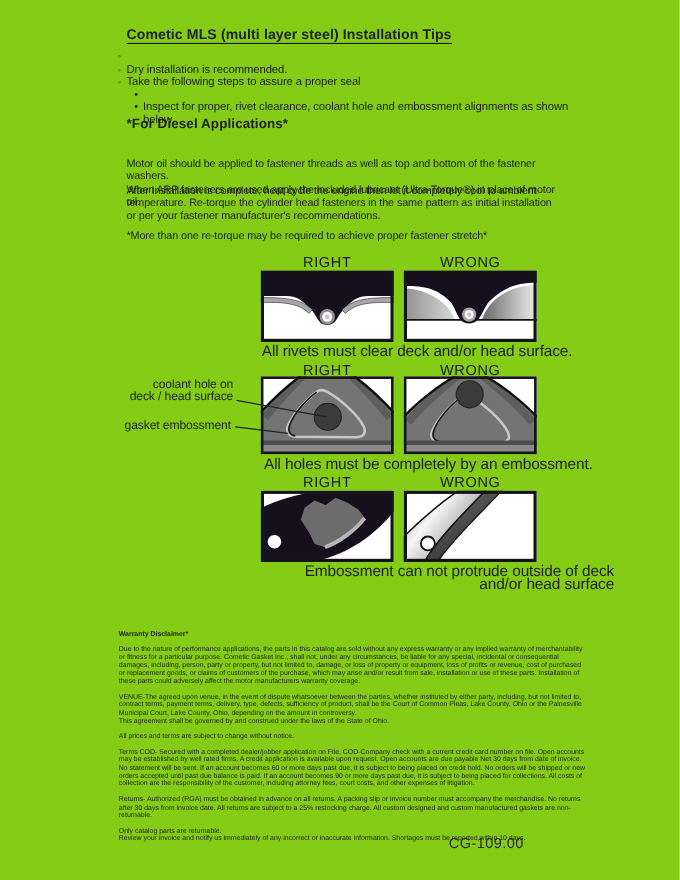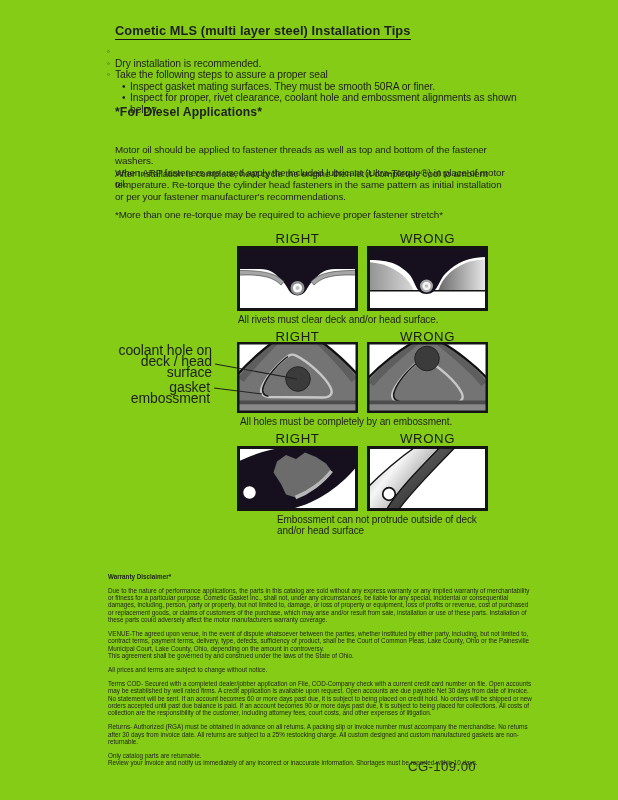--- a/index.html
+++ b/index.html
@@ -9,22 +9,22 @@
   .title{font-size:12.8px;font-weight:bold;border-bottom:1.6px solid #141414;padding-bottom:1px;
          letter-spacing:0.1px;white-space:nowrap;}
   .bullets{font-size:10.3px;line-height:11.6px;letter-spacing:-0.1px;}
   .brow{display:flex;}
   .bmark{width:8px;flex:0 0 8px;font-size:8px;line-height:11.6px;}
   .sub{margin-left:15px;}
   .submark{width:8px;flex:0 0 8px;font-size:10px;line-height:11.6px;}
   .h2{font-size:12.2px;font-weight:bold;letter-spacing:0.1px;}
   .para{font-size:9.8px;line-height:11.4px;letter-spacing:-0.1px;white-space:pre-line;width:400px;}
   .dlabel{width:121px;text-align:center;font-size:13.2px;letter-spacing:0.6px;color:#1a1a1a;}
-  .caption{font-size:10px;letter-spacing:-0.1px;white-space:pre-line;line-height:11.4px;}
-  .ann{font-size:14px;line-height:11px;text-align:right;letter-spacing:-0.1px;}
+  .caption{font-size:14px;letter-spacing:-0.1px;white-space:pre-line;line-height:11.4px;text-align:right;}
+  .ann{font-size:11px;line-height:11px;text-align:right;letter-spacing:-0.1px;}
   .fine{width:424px;font-size:6.3px;line-height:7.3px;letter-spacing:0;}
   .fine p{margin:0 0 6.8px 0;white-space:pre-line;}
   .fine .fhead{font-weight:bold;margin:0 0 6.5px 0;}
   .code{font-size:13.2px;letter-spacing:0.4px;color:#2a2a2a;}
   svg{display:block;}
 </style>
 </head>
 <body>
 
 <div class="page">
@@ -39,21 +39,20 @@
       <span class="bmark">◦</span>
       <span>Dry installation is recommended.</span>
     </div>
     <div class="brow">
       <span class="bmark">◦</span>
       <span>Take the following steps to assure a proper seal</span>
     </div>
     <div class="sub">
       <div class="brow">
         <span class="submark">•</span>
-        <span>Inspect gasket mating surfaces.  They must be smooth 50RA or finer.</span>
       </div>
       <div class="brow">
         <span class="submark">•</span>
         <span>Inspect for proper, rivet clearance, coolant hole and embossment alignments as shown below.</span>
       </div>
     </div>
   </div>
 
   <div class="abs h2" style="left:115px;top:105px;">*For Diesel Applications*</div>
   <div class="abs para" style="left:115px;top:144px;">Motor oil should be applied to fastener threads as well as top and bottom of the fastener washers.

